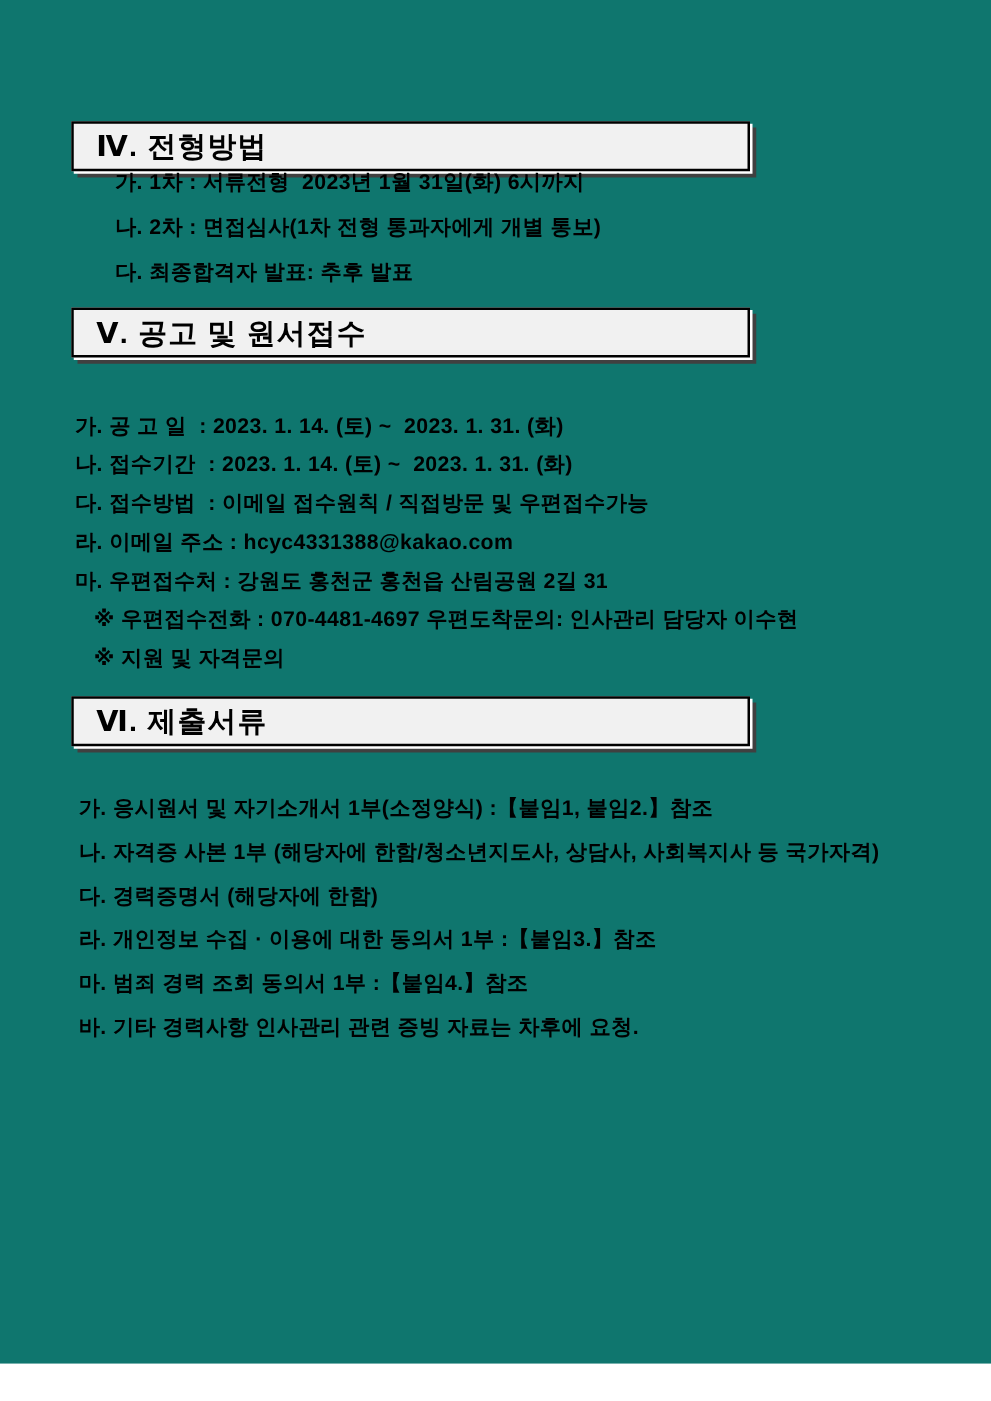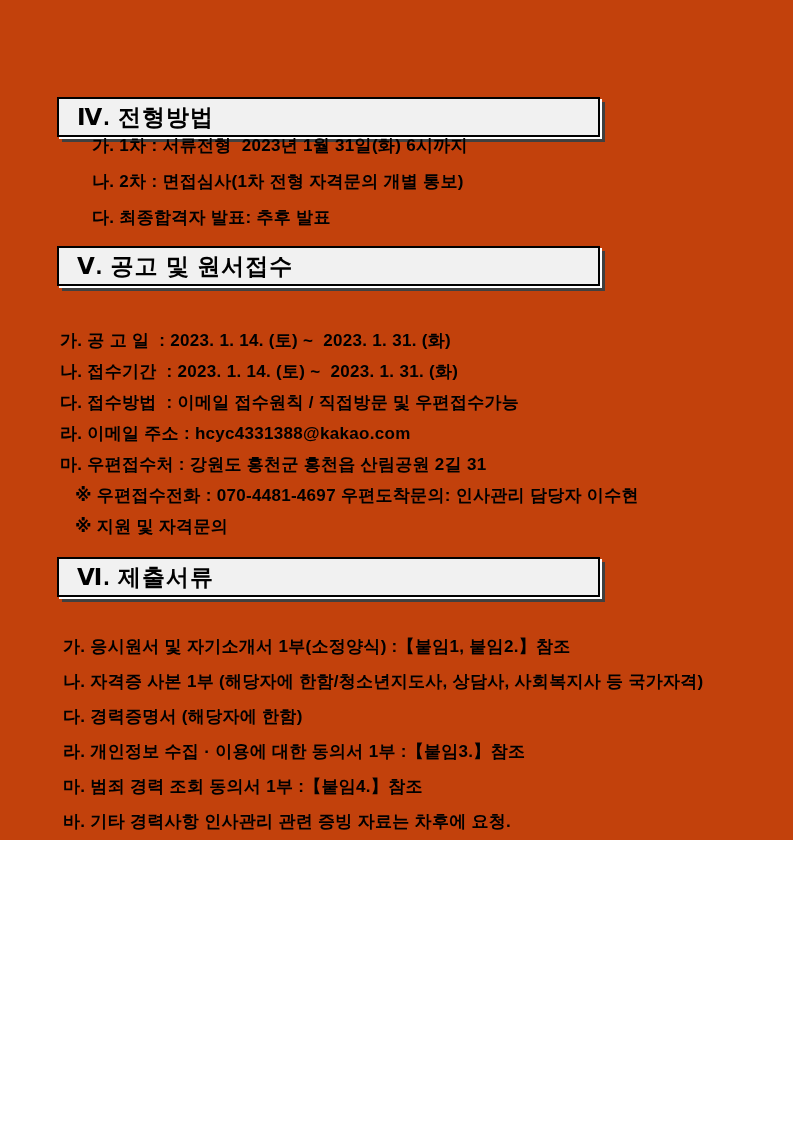--- a/index.html
+++ b/index.html
@@ -3,22 +3,22 @@
 <meta charset="utf-8">
 <style>
   html, body {
     margin: 0;
     padding: 0;
     background: #ffffff;
   }
   .page {
     position: relative;
     width: 793px;
-    height: 840px;
-    background: #c2410c;
+    height: 1091px;
+    background: #0f766e;
     color: #000000;
     font-family: "Liberation Sans", "DejaVu Sans", sans-serif;
     font-weight: 700;
     overflow: hidden;
   }
   .header-box {
     box-sizing: border-box;
     width: 543px;
     height: 40px;
     background: #f1f1f1;
@@ -62,21 +62,21 @@
 </head>
 <body>
 
 <div class="page">
 
   <div class="header-box box-iv">
     <span>Ⅳ. 전형방법</span>
   </div>
   <div class="list-iv">
     <p class="line ind-92">가. 1차 : 서류전형  2023년 1월 31일(화) 6시까지</p>
-    <p class="line ind-92">나. 2차 : 면접심사(1차 전형 자격문의 개별 통보)</p>
+    <p class="line ind-92">나. 2차 : 면접심사(1차 전형 통과자에게 개별 통보)</p>
     <p class="line ind-92">다. 최종합격자 발표: 추후 발표</p>
   </div>
 
   <div class="header-box box-v">
     <span>Ⅴ. 공고 및 원서접수</span>
   </div>
   <div class="list-v">
     <p class="line ind-60">가. 공 고 일  : 2023. 1. 14. (토) ~  2023. 1. 31. (화)</p>
     <p class="line ind-60">나. 접수기간  : 2023. 1. 14. (토) ~  2023. 1. 31. (화)</p>
     <p class="line ind-60">다. 접수방법  : 이메일 접수원칙 / 직접방문 및 우편접수가능</p>

